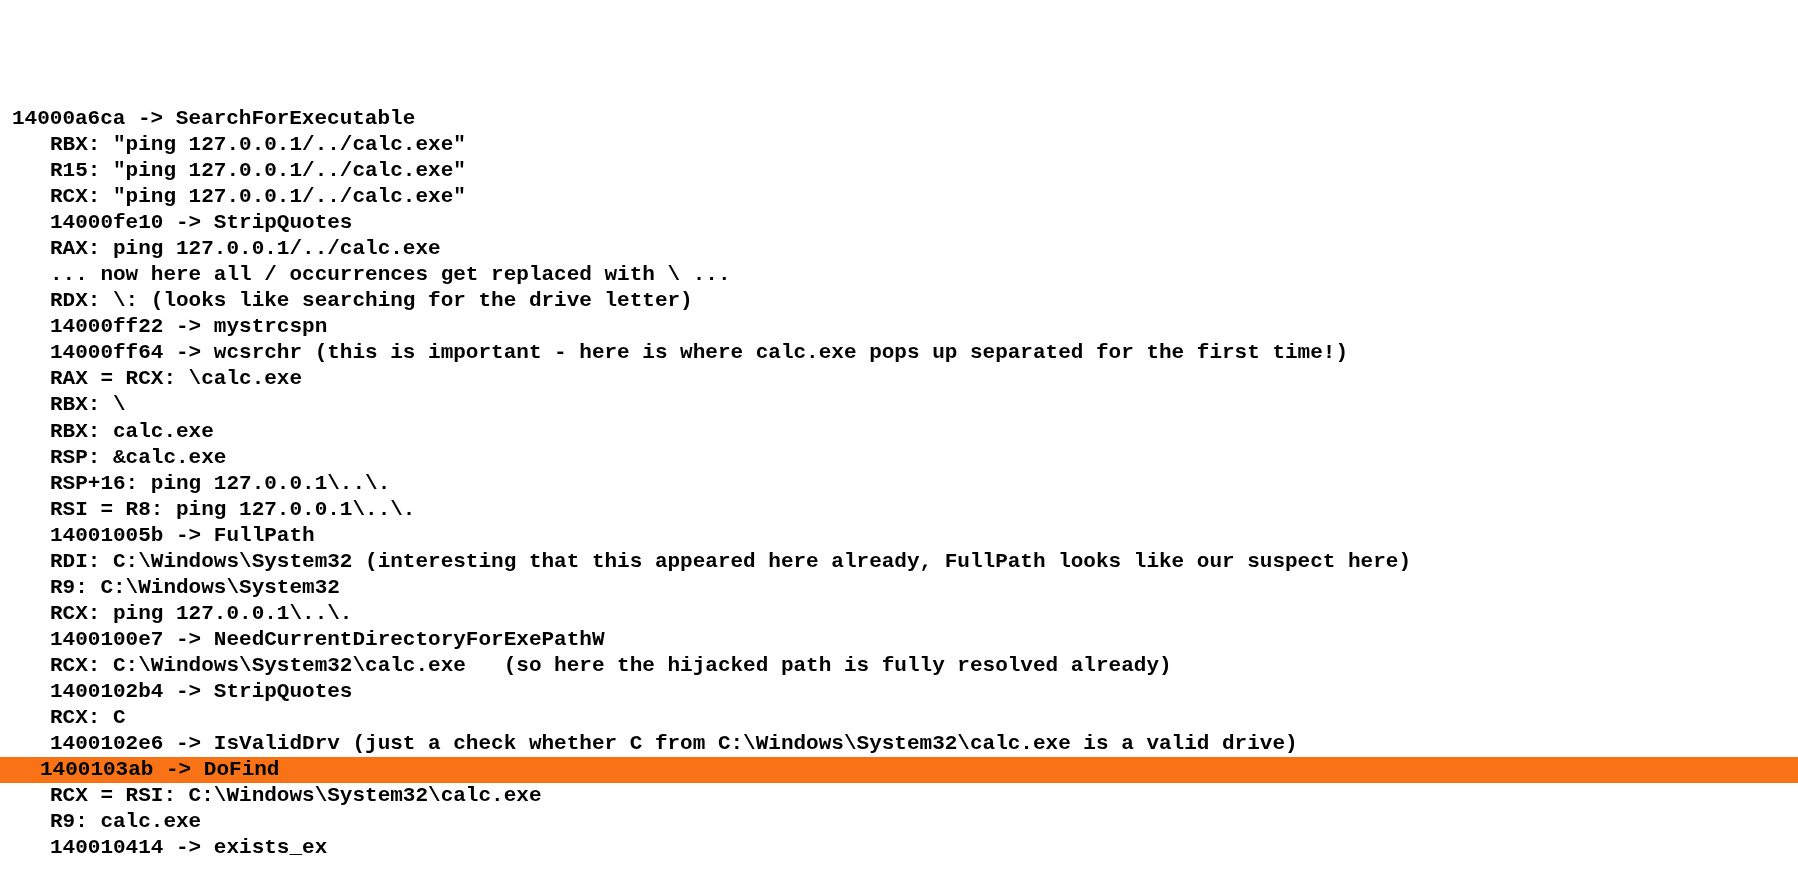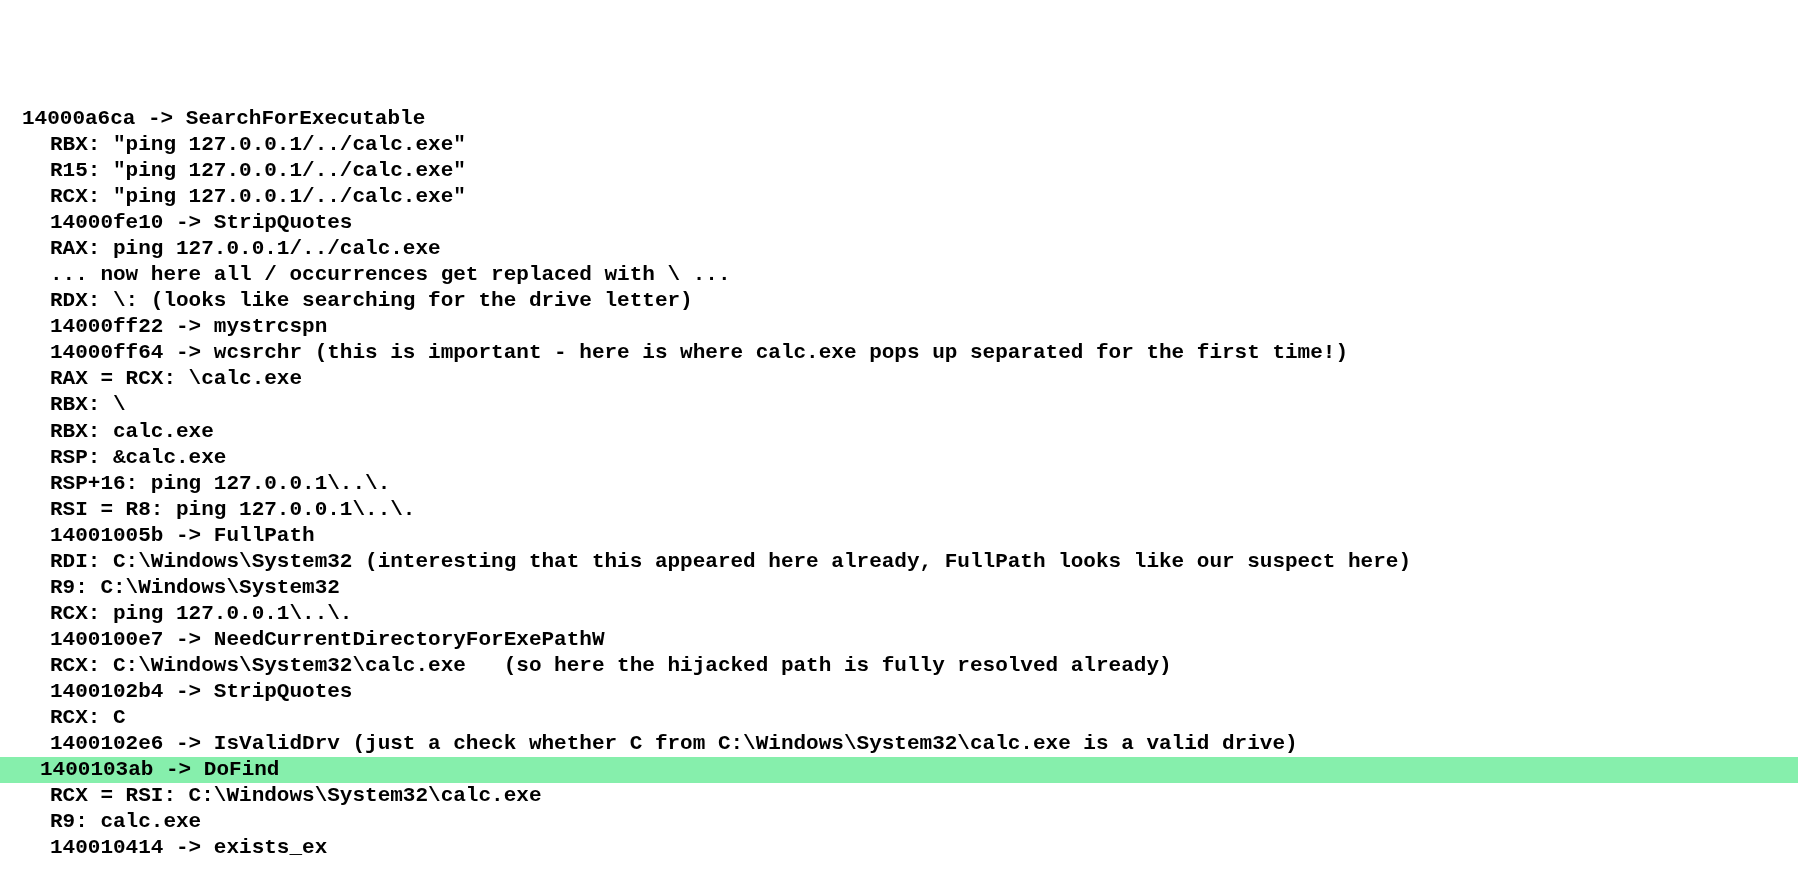--- a/index.html
+++ b/index.html
@@ -17,24 +17,24 @@
       white-space: pre;
       padding: 2px 0;
     }
     .line {
       display: block;
     }
     .indent {
       padding-left: 50px;
     }
     .noindent {
-      padding-left: 22px;
+      padding-left: 12px;
     }
     .highlight {
-      background-color: #86efac;
+      background-color: #f97316;
       padding-left: 40px;
     }
   </style>
 </head>
 <body>
 
 
 
 <div id="container"><div class="line noindent">14000a6ca -&gt; SearchForExecutable</div><div class="line indent">RBX: "ping 127.0.0.1/../calc.exe"</div><div class="line indent">R15: "ping 127.0.0.1/../calc.exe"</div><div class="line indent">RCX: "ping 127.0.0.1/../calc.exe"</div><div class="line indent">14000fe10 -&gt; StripQuotes</div><div class="line indent">RAX: ping 127.0.0.1/../calc.exe</div><div class="line indent">... now here all / occurrences get replaced with \ ...</div><div class="line indent">RDX: \: (looks like searching for the drive letter)</div><div class="line indent">14000ff22 -&gt; mystrcspn</div><div class="line indent">14000ff64 -&gt; wcsrchr (this is important - here is where calc.exe pops up separated for the first time!)</div><div class="line indent">RAX = RCX: \calc.exe</div><div class="line indent">RBX: \</div><div class="line indent">RBX: calc.exe</div><div class="line indent">RSP: &amp;calc.exe</div><div class="line indent">RSP+16: ping 127.0.0.1\..\.</div><div class="line indent">RSI = R8: ping 127.0.0.1\..\.</div><div class="line indent">14001005b -&gt; FullPath</div><div class="line indent">RDI: C:\Windows\System32 (interesting that this appeared here already, FullPath looks like our suspect here)</div><div class="line indent">R9: C:\Windows\System32</div><div class="line indent">RCX: ping 127.0.0.1\..\.</div><div class="line indent">1400100e7 -&gt; NeedCurrentDirectoryForExePathW</div><div class="line indent">RCX: C:\Windows\System32\calc.exe   (so here the hijacked path is fully resolved already)</div><div class="line indent">1400102b4 -&gt; StripQuotes</div><div class="line indent">RCX: C</div><div class="line indent">1400102e6 -&gt; IsValidDrv (just a check whether C from C:\Windows\System32\calc.exe is a valid drive)</div><div class="line indent highlight">1400103ab -&gt; DoFind</div><div class="line indent">RCX = RSI: C:\Windows\System32\calc.exe</div><div class="line indent">R9: calc.exe</div><div class="line indent">140010414 -&gt; exists_ex</div></div>
 

